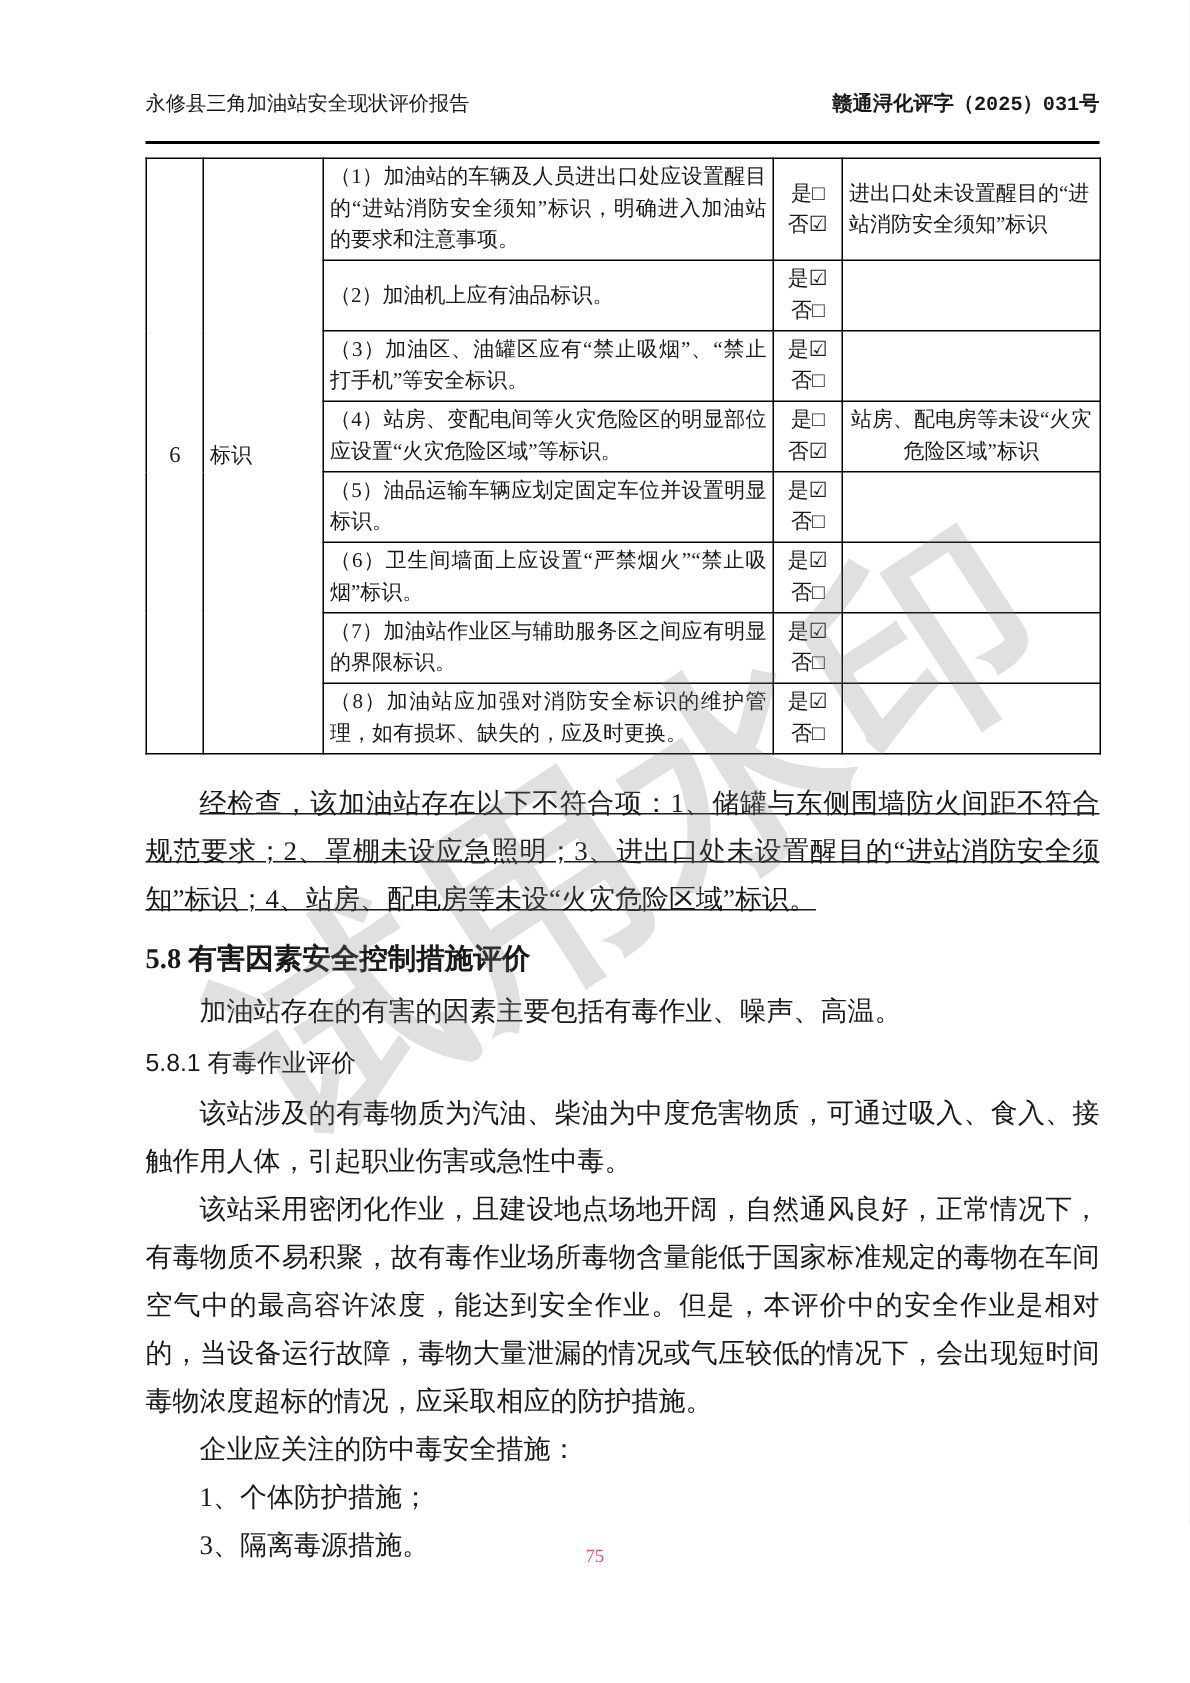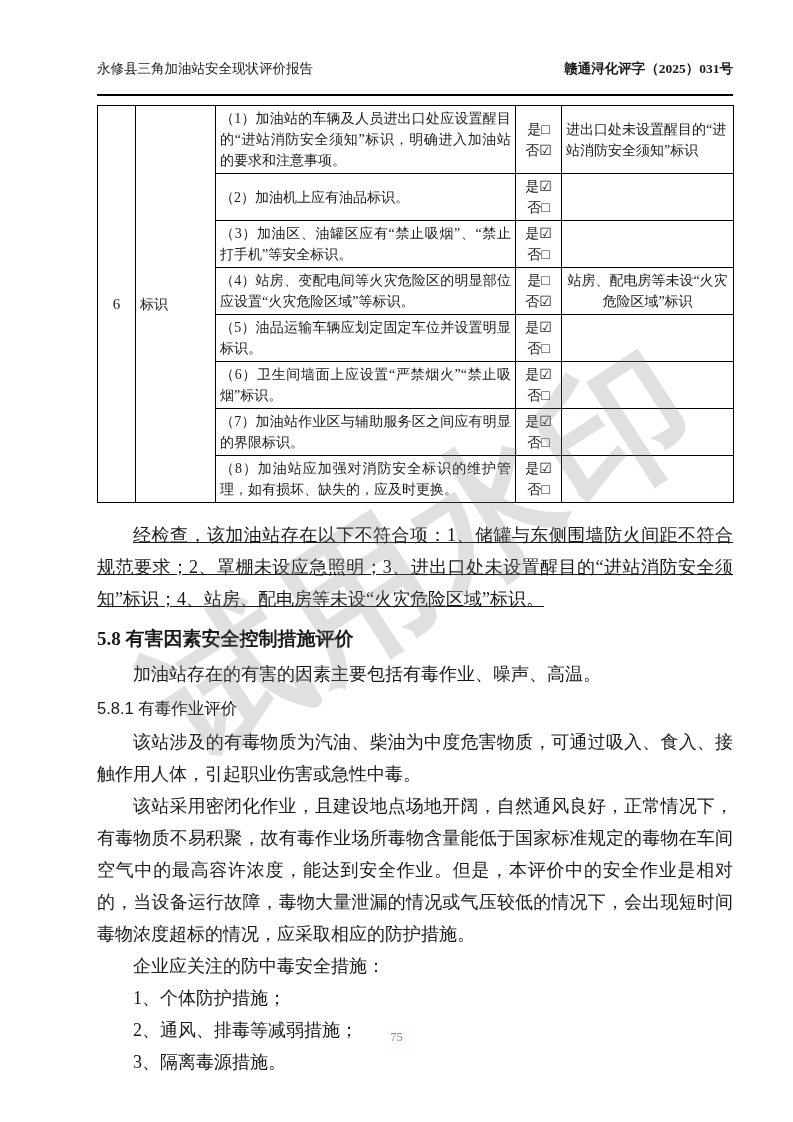--- a/index.html
+++ b/index.html
@@ -8,21 +8,21 @@
     position:relative; width:793px; height:1122px; margin:0 auto;
     background:#ffffff; overflow:hidden;
     font-family:"Liberation Serif","DejaVu Serif",serif;
     color:#1a1a1a;
   }
   .content { position:absolute; left:97px; top:60px; width:636px; }
   .header {
     display:flex; justify-content:space-between; align-items:flex-end;
     font-size:13.5px; padding-bottom:16px; border-bottom:2px solid #000;
   }
-  .header .hdr-right { font-weight:bold; }
+  .header .hdr-right { font-weight:bold;font-family:Liberation Mono, monospace; }
   table.chk {
     width:100%; border-collapse:collapse; table-layout:fixed;
     margin-top:9px; font-size:14px;
   }
   table.chk td {
     border:1.5px solid #000; padding:2px 4px; vertical-align:middle;
     line-height:21px; word-break:break-all;
   }
   td.c-no   { width:38px;  text-align:center; font-size:15px; }
   td.c-cat  { width:80px;  text-align:left; }
@@ -120,21 +120,20 @@
 
     <h3 class="subsec">5.8.1 有毒作业评价</h3>
 
     <div class="para">该站涉及的有毒物质为汽油、柴油为中度危害物质，可通过吸入、食入、接触作用人体，引起职业伤害或急性中毒。</div>
 
     <div class="para">该站采用密闭化作业，且建设地点场地开阔，自然通风良好，正常情况下，有毒物质不易积聚，故有毒作业场所毒物含量能低于国家标准规定的毒物在车间空气中的最高容许浓度，能达到安全作业。但是，本评价中的安全作业是相对的，当设备运行故障，毒物大量泄漏的情况或气压较低的情况下，会出现短时间毒物浓度超标的情况，应采取相应的防护措施。</div>
 
     <div class="para">企业应关注的防中毒安全措施：</div>
 
     <div class="measure">1、个体防护措施；</div>
-    <div class="measure">2、通风、排毒等减弱措施；</div>
     <div class="measure">3、隔离毒源措施。</div>
 
   </div>
 
   <div class="watermark">试用水印</div>
 
   <div class="footer">
     <span>75</span>
   </div>
 

